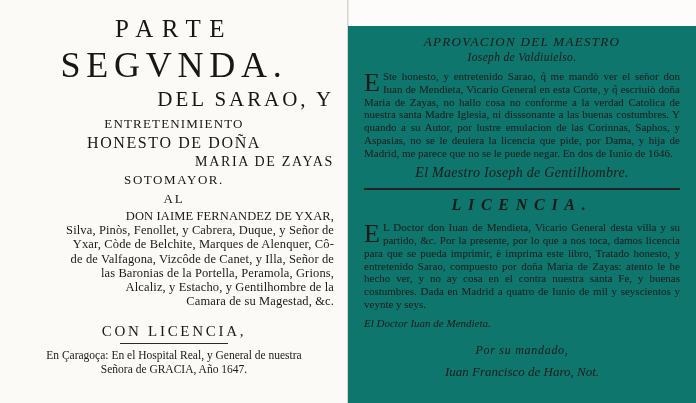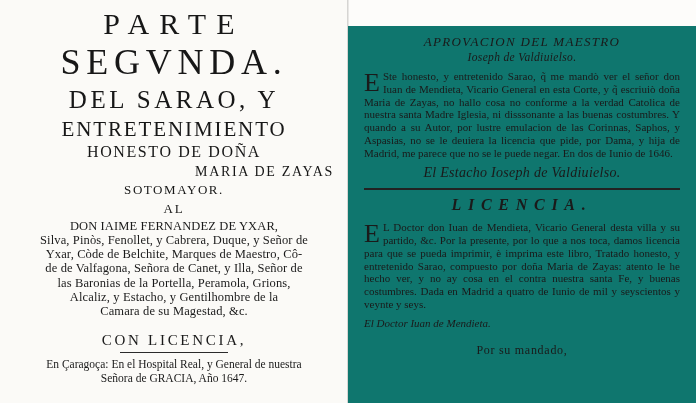--- a/index.html
+++ b/index.html
@@ -51,35 +51,35 @@
     background: linear-gradient(to right, rgba(0,0,0,0.18), rgba(0,0,0,0.05));
   }
   
   .tl {
     font-family: "Liberation Serif", serif;
     line-height: 1.04;
     color: #171717;
     letter-spacing: 0.04em;
     white-space: nowrap;
   }
-  .tl-1 { font-size: 30px; letter-spacing: 0.34em; margin-top: 4px; }
+  .tl-1 { font-size: 25px; letter-spacing: 0.34em; margin-top: 12px; }
   .tl-2 { font-size: 36px; letter-spacing: 0.16em; margin-top: 5px; }
-  .tl-3 { font-size: 25px; letter-spacing: 0.14em; margin-top: 5px; }
-  .tl-4 { font-size: 21px; letter-spacing: 0.09em; margin-top: 6px; }
+  .tl-3 { font-size: 21px; letter-spacing: 0.14em; margin-top: 5px; text-align: right; }
+  .tl-4 { font-size: 13px; letter-spacing: 0.09em; margin-top: 6px; }
   .tl-5 { font-size: 16px; letter-spacing: 0.10em; margin-top: 4px; }
   .tl-6 { font-size: 14px; letter-spacing: 0.12em; margin-top: 4px; text-align: right; }
   .tl-7 { font-size: 13px; letter-spacing: 0.12em; margin-top: 3px; }
   .tl-al { font-size: 13px; letter-spacing: 0.14em; margin-top: 6px; }
   .tl-exc { font-size: 16px; letter-spacing: 0.12em; margin-top: 2px; }
   .ded {
     font-size: 12.5px;
     line-height: 1.14;
     letter-spacing: 0.01em;
     margin-top: 3px;
-    text-align: center;
+    text-align: right;
   }
   .ded div { white-space: nowrap; }
   .conlic {
     font-size: 15px;
     letter-spacing: 0.18em;
     margin-top: 14px;
   }
   .rule-short {
     width: 108px;
     height: 1px;
@@ -147,20 +147,21 @@
   }
   .sig-sm {
     text-align: left;
     font-style: italic;
     font-size: 11px;
     margin-top: 6px;
     white-space: nowrap;
   }
   .porsu {
     text-align: center;
+    font-style: italic;
     font-size: 12px;
     letter-spacing: 0.06em;
     margin-top: 14px;
   }
   .sig-last {
     text-align: center;
     font-style: italic;
     font-size: 13px;
     margin-top: 6px;
     white-space: nowrap;
@@ -179,22 +180,22 @@
     <div class="tl tl-4">ENTRETENIMIENTO</div>
     <div class="tl tl-5">HONESTO DE DOÑA</div>
     <div class="tl tl-6">MARIA DE ZAYAS</div>
     <div class="tl tl-7">SOTOMAYOR.</div>
 
     <div class="tl tl-al">AL</div>
 
     <div class="ded">
       <div>DON IAIME FERNANDEZ DE YXAR,</div>
       <div>Silva, Pinòs, Fenollet, y Cabrera, Duque, y Señor de</div>
-      <div>Yxar, Còde de Belchite, Marques de Maestro, Cô-</div>
-      <div>de de Valfagona, Señora de Canet, y Illa, Señor de</div>
+      <div>Yxar, Còde de Belchite, Marques de Alenquer, Cô-</div>
+      <div>de de Valfagona, Vizcôde de Canet, y Illa, Señor de</div>
       <div>las Baronias de la Portella, Peramola, Grions,</div>
       <div>Alcaliz, y Estacho, y Gentilhombre de la</div>
       <div>Camara de su Magestad, &amp;c.</div>
     </div>
 
     <div class="conlic">CON LICENCIA,</div>
     <div class="rule-short"></div>
     <div class="imprint">
       <div>En Çaragoça: En el Hospital Real, y General de nuestra</div>
       <div>Señora de GRACIA, Año 1647.</div>
@@ -204,27 +205,28 @@
   <div class="gutter"></div>
 
   <div class="page-right">
     <div class="hd">APROVACION DEL MAESTRO</div>
     <div class="hd-sub">Ioseph de Valdiuielso.</div>
 
     <div class="para">
       <span class="dropcap">E</span><span>Ste honesto, y entretenido Sarao, q̃ me mandò ver el señor don Iuan de Mendieta, Vicario General en esta Corte, y q̃ escriuiò doña Maria de Zayas, no hallo cosa no conforme a la verdad Catolica de nuestra santa Madre Iglesia, ni disssonante a las buenas costumbres. Y quando a su Autor, por lustre emulacion de las Corinnas, Saphos, y Aspasias, no se le deuiera la licencia que pide, por Dama, y hija de Madrid, me parece que no se le puede negar. En dos de Iunio de 1646.</span>
     </div>
 
-    <div class="sig">El Estacho Ioseph de Valdiuielso.</div>
+    <div class="sig">El Maestro Ioseph de Gentilhombre.</div>
 
     <div class="rule-wide"></div>
 
     <div class="lic-title">LICENCIA.</div>
 
     <div class="para">
       <span class="dropcap">E</span><span class="ital">L Doctor don Iuan de Mendieta, Vicario General desta villa y su partido, &amp;c. Por la presente, por lo que a nos toca, damos licencia para que se pueda imprimir, è imprima este libro, Tratado honesto, y entretenido Sarao, compuesto por doña Maria de Zayas: atento le he hecho ver, y no ay cosa en el contra nuestra santa Fe, y buenas costumbres. Dada en Madrid a quatro de Iunio de mil y seyscientos y veynte y seys.</span>
     </div>
 
     <div class="sig-sm">El Doctor Iuan de Mendieta.</div>
     <div class="porsu">Por su mandado,</div>
+    <div class="sig-last">Iuan Francisco de Haro, Not.</div>
   </div>
 
 </div>
 
 </body></html>

